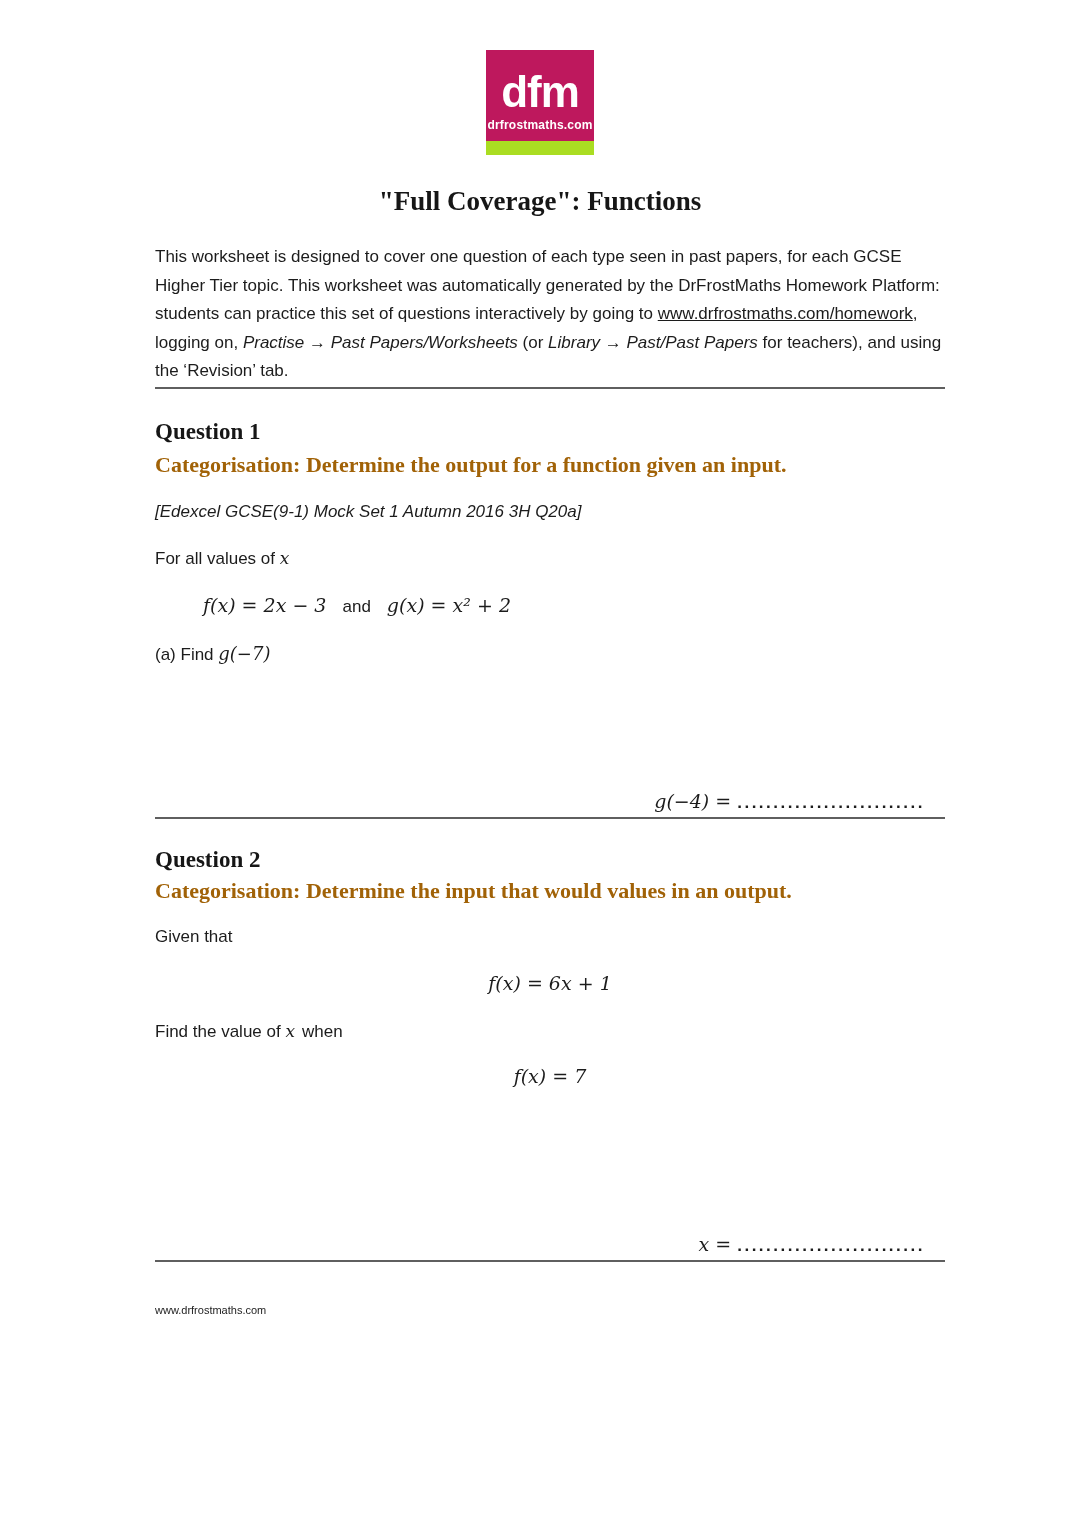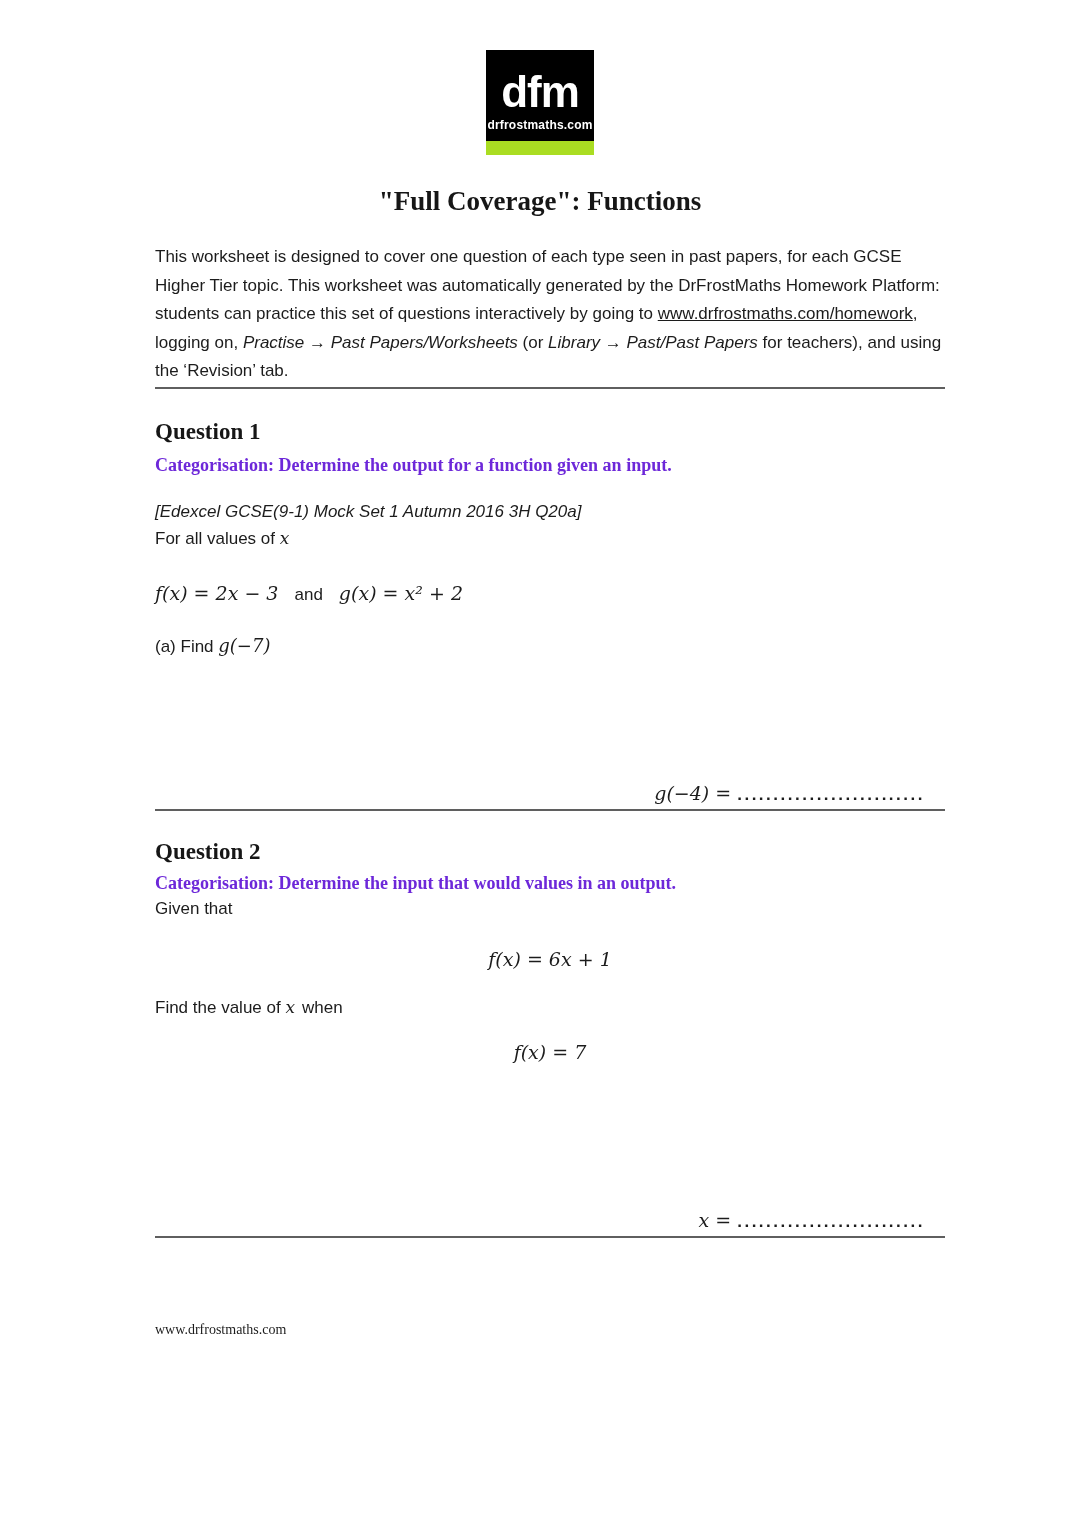--- a/index.html
+++ b/index.html
@@ -45,54 +45,54 @@
 
   
   .q-heading {
     font-family: "Liberation Serif", "DejaVu Serif", serif;
     font-weight: bold; font-size: 23px; line-height: 30px; color: #161616;
   }
   .q1 .q-heading { margin-top: 28px; }
   .q2 .q-heading { margin-top: 26px; }
   .q-cat {
     font-family: "Liberation Serif", "DejaVu Serif", serif;
-    font-weight: bold; font-size: 18px; line-height: 22px; margin-top: 7px; color: #6d28d9;
+    font-weight: bold; font-size: 22px; line-height: 22px; margin-top: 7px; color: #a16207;
   }
   .q2 .q-cat { margin-top: 5px; }
   .q-source { font-style: italic; font-size: 17px; line-height: 22px; margin-top: 25px; }
-  .q-text { font-size: 17px; line-height: 30px; }
+  .q-text { font-size: 17px; line-height: 22px; margin-top: 24px; }
   .math {
     font-family: "DejaVu Serif", "Liberation Serif", serif;
     font-style: italic; font-size: 19px;
   }
-  .math-line { margin-top: 20px; line-height: 38px; }
+  .math-line { margin-top: 20px; line-height: 30px; margin-left: 48px; }
   .math-and { font-family: "Liberation Sans", sans-serif; font-style: normal; font-size: 17px; margin: 0 16px; }
   .task-line { font-size: 17px; line-height: 24px; margin-top: 20px; }
   .eq-center { text-align: center; margin-top: 20px; line-height: 30px; }
   .q2 .eq-center2 { margin-top: 18px; }
   .find-line { font-size: 17px; line-height: 22px; margin-top: 20px; }
   .when-word { margin-left: 7px; }
 
   .answer-row { text-align: right; padding-right: 20px; line-height: 26px; }
   .q1 .answer-row { margin-top: 121px; }
   .q2 .answer-row { margin-top: 138px; }
   .dots { font-size: 17px; font-weight: bold; letter-spacing: 2.5px; margin-left: 6px; }
   .rule-after-answer { margin-top: 18px; }
   .rule-after-answer2 { margin-top: 20px; }
 
-  .footer { margin-top: 84px; font-size: 14px; font-family: Liberation Serif, serif; }
+  .footer { margin-top: 42px; font-size: 11px; }
 </style>
 </head>
 <body>
 
 <div class="page">
 
   <div class="logo-wrap">
     <div class="logo">
-      <div class="logo-black" style="background: #000000;">
+      <div class="logo-black" style="background: #be185d;">
         <div class="logo-text">dfm</div>
         <div class="logo-sub">drfrostmaths.com</div>
       </div>
       <div class="logo-green" style="background: rgb(170, 221, 34);"></div>
     </div>
   </div>
 
   <h1 class="title">"Full Coverage": Functions</h1>
 
   <div class="content">

